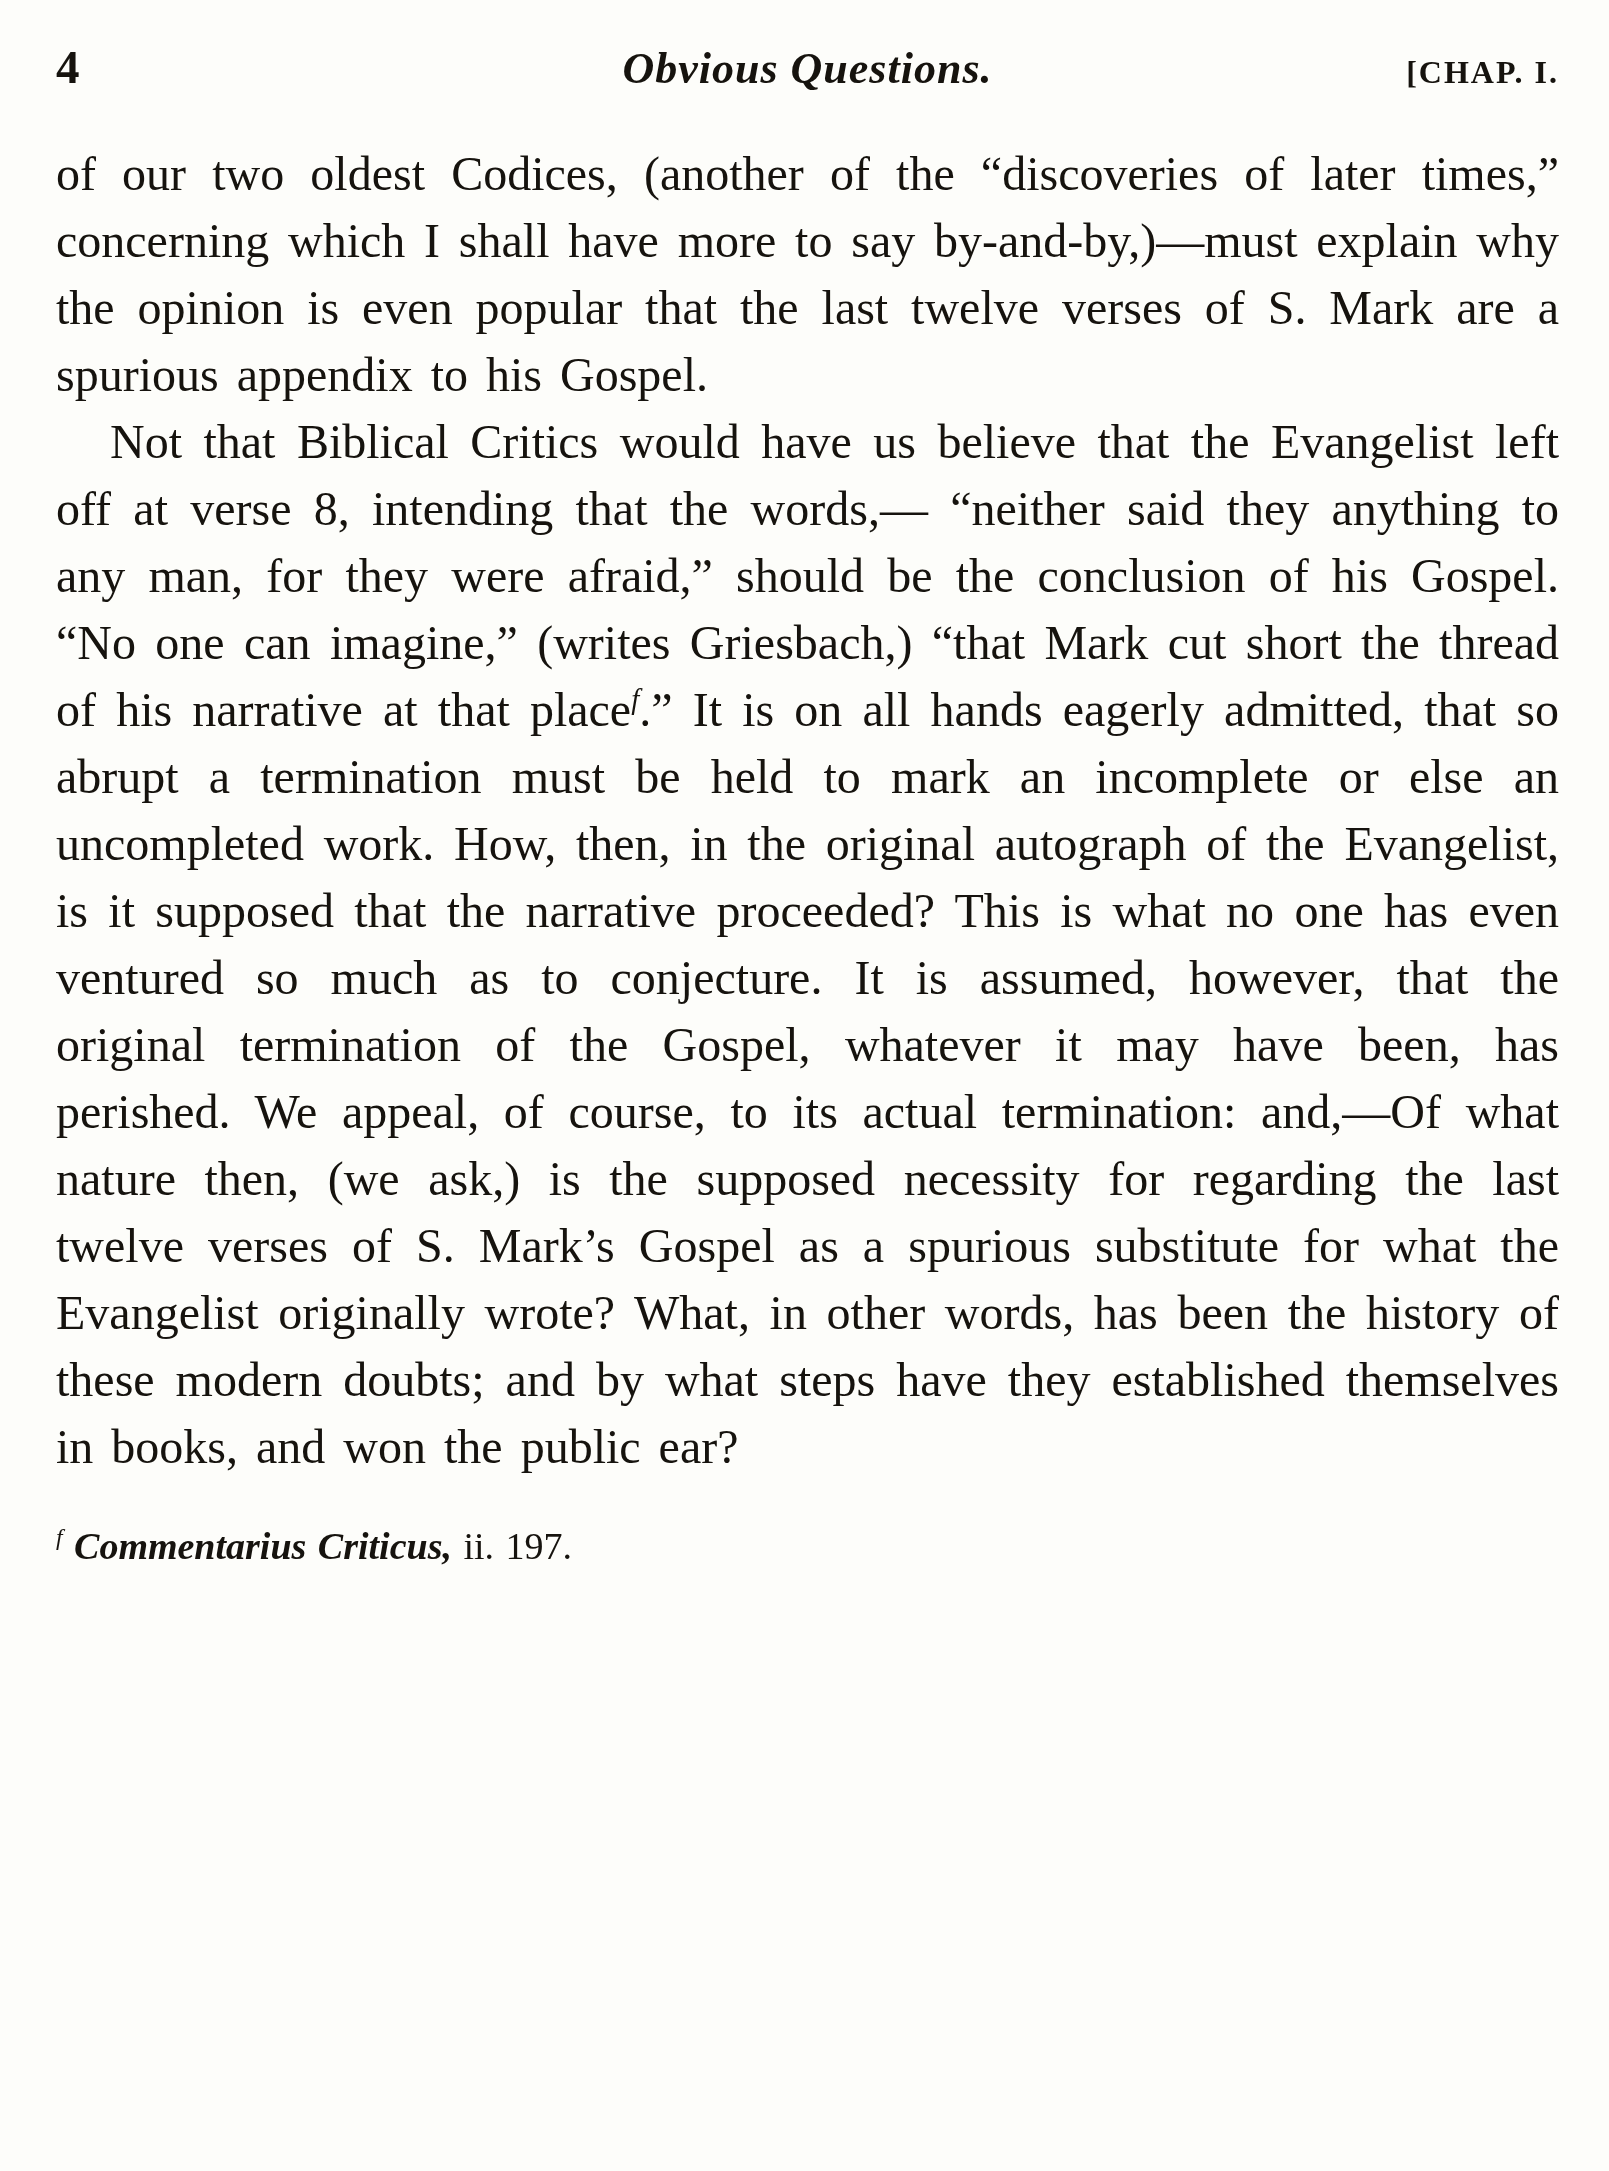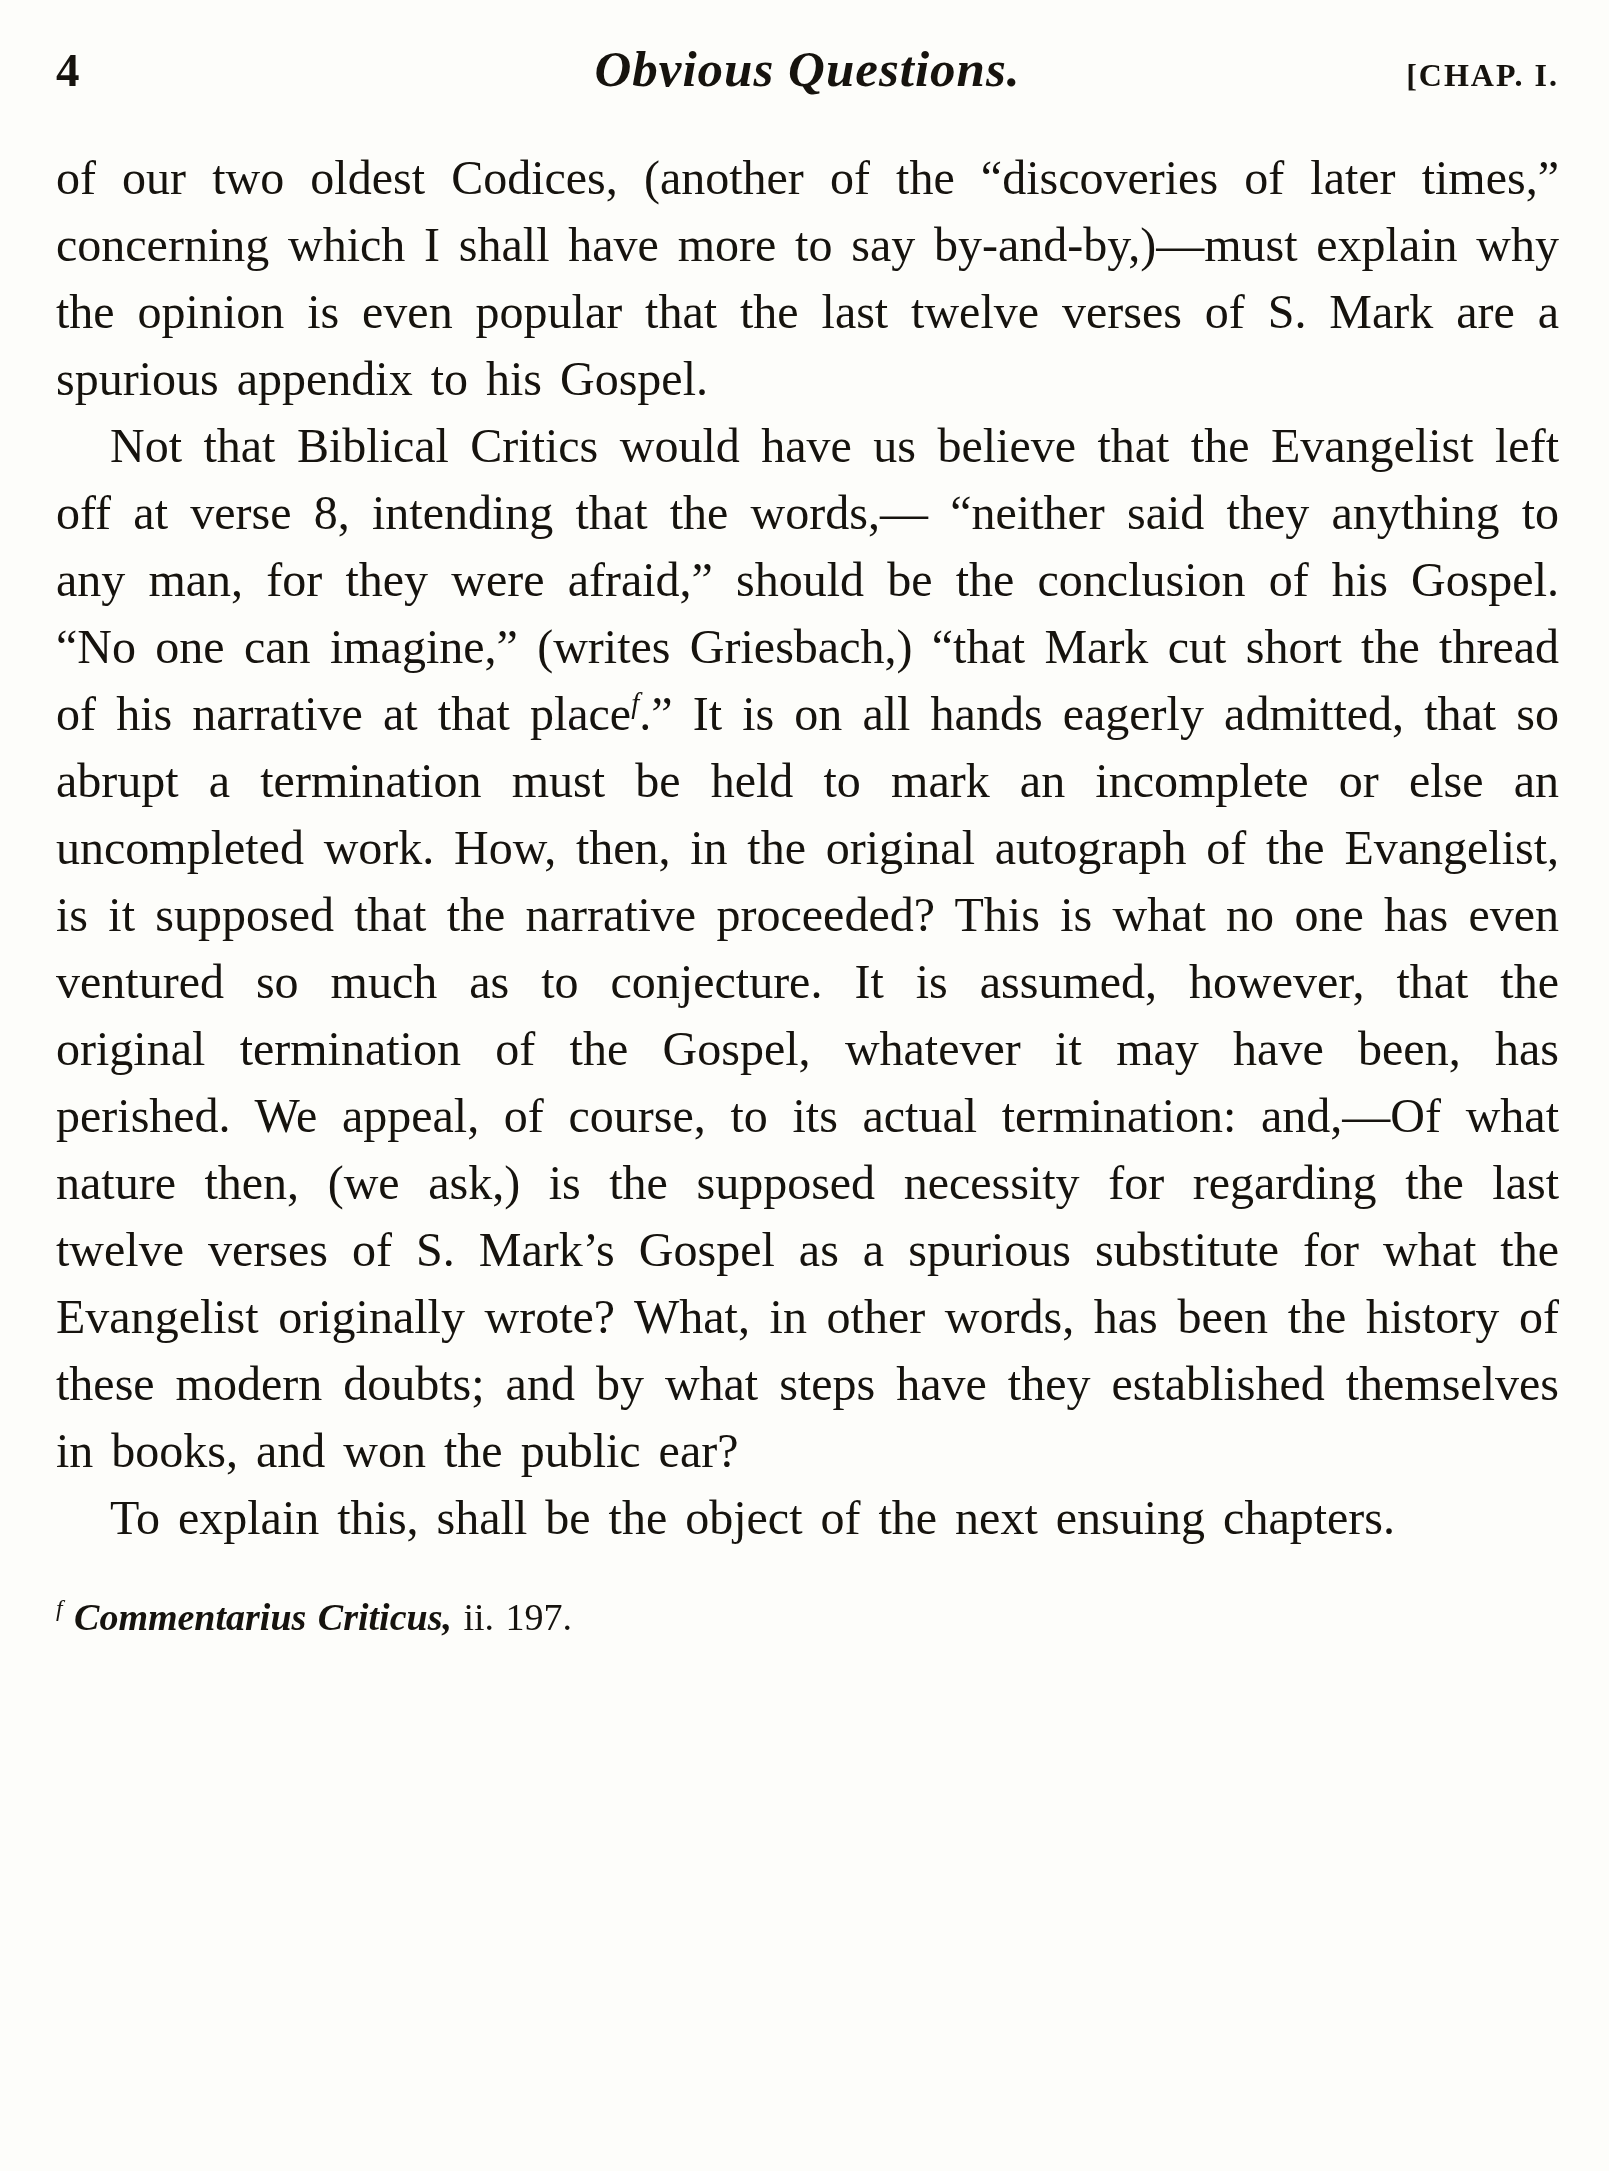--- a/index.html
+++ b/index.html
@@ -25,21 +25,21 @@
   }
   .page-number {
     justify-self: start;
     font-weight: bold;
     font-size: 47px;
   }
   .running-title {
     justify-self: center;
     font-style: italic;
     font-weight: bold;
-    font-size: 51px;
+    font-size: 44px;
     letter-spacing: 1px;
   }
   .chapter-ref {
     justify-self: end;
     font-weight: bold;
     font-size: 32px;
     letter-spacing: 2px;
   }
   .body-text {
     margin-top: 46px;
@@ -82,21 +82,20 @@
     <div class="page-number">4</div>
     <div class="running-title">Obvious Questions.</div>
     <div class="chapter-ref">[CHAP. I.</div>
   </div>
 
   <div class="body-text">
     <p class="para"><span>of our two oldest Codices, (another of the “discoveries of later times,” concerning which I shall have more to say by-and-by,)—must explain why the opinion is even popular that the last twelve verses of S. Mark are a spurious appendix to his Gospel.</span></p>
 
     <p class="para indent"><span>Not that Biblical Critics would have us believe that the Evangelist left off at verse 8, intending that the words,— “neither said they anything to any man, for they were afraid,” should be the conclusion of his Gospel. “No one can imagine,” (writes Griesbach,) “that Mark cut short the thread of his narrative at that place</span><sup class="note-ref">f</sup><span>.” It is on all hands eagerly admitted, that so abrupt a termination must be held to mark an incomplete or else an uncompleted work. How, then, in the original autograph of the Evangelist, is it supposed that the narrative proceeded? This is what no one has even ventured so much as to conjecture. It is assumed, however, that the original termination of the Gospel, whatever it may have been, has perished. We appeal, of course, to its actual termination: and,—Of what nature then, (we ask,) is the supposed necessity for regarding the last twelve verses of S. Mark’s Gospel as a spurious substitute for what the Evangelist originally wrote? What, in other words, has been the history of these modern doubts; and by what steps have they established themselves in books, and won the public ear?</span></p>
 
-    <p class="para indent"><span>To explain this, shall be the object of the next ensuing chapters.</span></p>
   </div>
 
   <div class="footnote">
     <sup>f</sup>
     <span class="work">Commentarius Criticus,</span><span> ii. 197.</span>
   </div>
 
 </div>
 
 </body></html>

